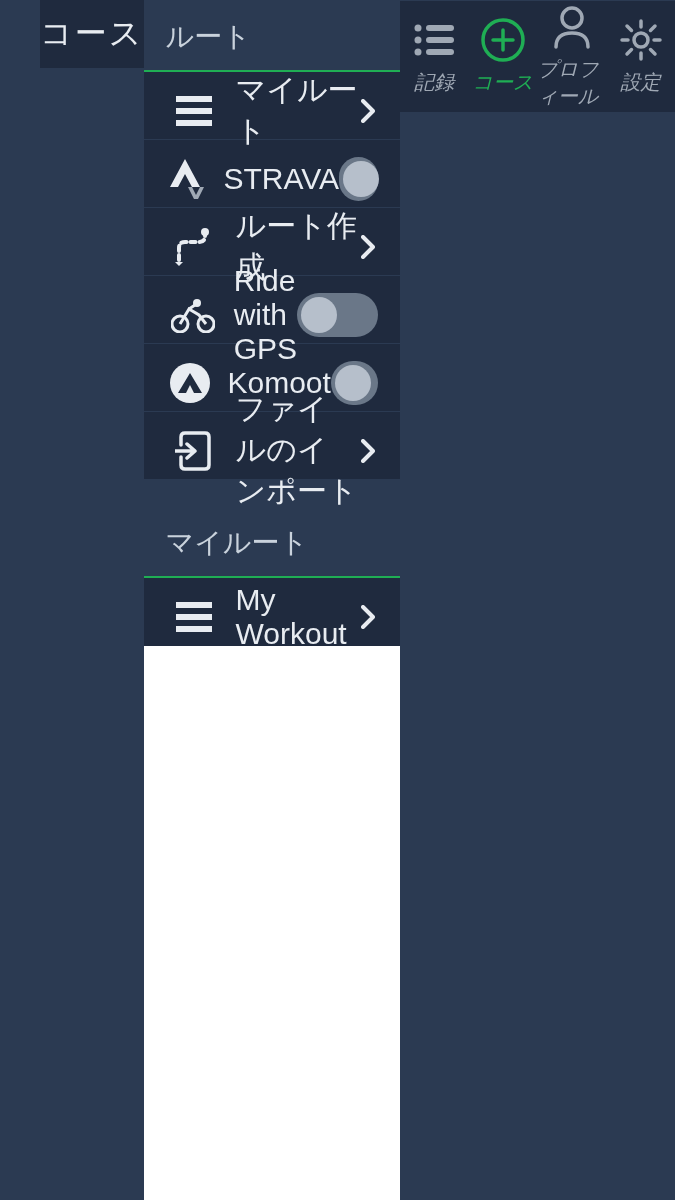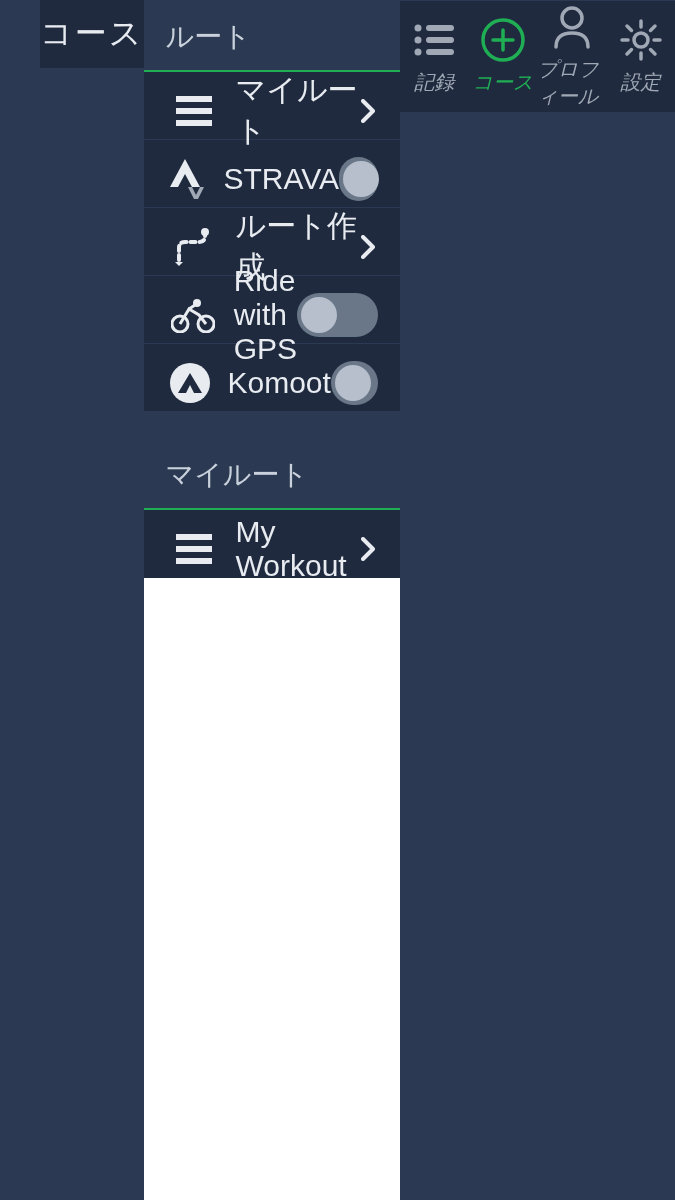--- a/index.html
+++ b/index.html
@@ -193,20 +193,34 @@
           <circle cx="20" cy="20" r="20" fill="#e8ecf1"></circle>
           <path d="M8 30 L20 10 L32 30 L24 30 L20 22 L16 30 Z" fill="#1f2a3e"></path>
         </svg>
       </span>
       <span class="label">Komoot</span>
       <span class="toggle">
         <span class="knob"></span>
       </span>
     </div>
 
+    <div class="row">
+      <span class="icon-slot">
+        <svg width="38" height="40" viewBox="0 0 38 40">
+          <path d="M10 2 L30 2 Q34 2 34 6 L34 34 Q34 38 30 38 L10 38 Q6 38 6 34 L6 26 M6 14 L6 6 Q6 2 10 2" stroke="#e8ecf1" stroke-width="3.5" fill="none" stroke-linecap="round"></path>
+          <path d="M0 20 L18 20 M12 13 L20 20 L12 27" stroke="#e8ecf1" stroke-width="3.5" fill="none" stroke-linecap="round" stroke-linejoin="round"></path>
+        </svg>
+      </span>
+      <span class="label">ファイルのインポート</span>
+      <span class="chevron">
+        <svg width="14" height="24" viewBox="0 0 14 24">
+            <path d="M2 2 L12 12 L2 22" stroke="#e8ecf1" stroke-width="4" fill="none" stroke-linecap="round" stroke-linejoin="round"></path>
+          </svg>
+      </span>
+    </div>
 
     <div class="section-gap"></div>
 
     <div class="section-header">
       <span>マイルート</span>
     </div>
 
     <div class="row">
       <span class="icon-slot">
         <svg width="36" height="30" viewBox="0 0 36 30">

